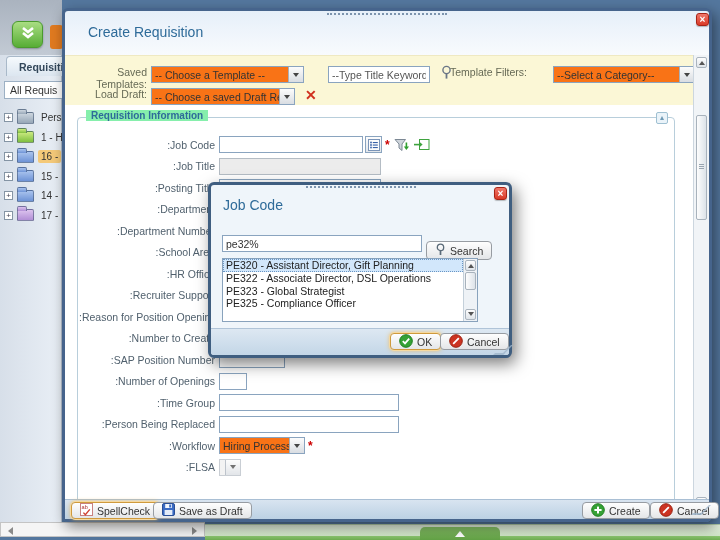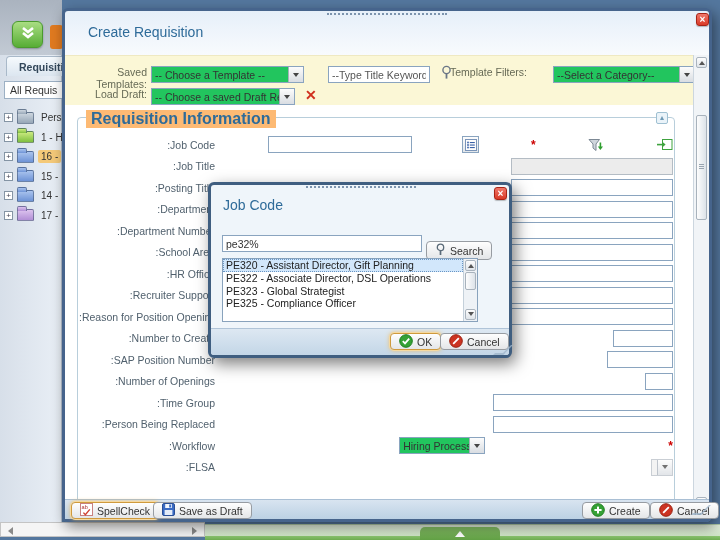--- a/index.html
+++ b/index.html
@@ -42,21 +42,21 @@
   .tri-right { width:0;height:0;border:4px solid transparent;border-left:5px solid #8a8a8a; }
   .green-bar { left:205px; top:524px; width:515px; height:16px; background:linear-gradient(#e3efdd,#c9e2c0); border-top:1px solid #b2cdaa; }
   .green-bar::after { content:""; position:absolute; left:0; bottom:0; width:100%; height:4px; background:linear-gradient(#8cc671,#6fae52); }
   .green-tab { position:absolute; left:215px; bottom:0; width:80px; height:13px; background:linear-gradient(#86c066,#63a246);
                border-radius:5px 5px 0 0; display:flex; align-items:center; justify-content:center; z-index:1; }
   .tri-up-w { width:0;height:0;border:5px solid transparent;border-bottom:6px solid #fff; margin-top:-5px; }
 
   
   .tin { border:1px solid #8aa4bf; height:17px; font:10.5px "Liberation Sans",sans-serif; color:#333; padding:0 3px; background:#fff; }
   .tin.dis { background:#ececec; border-color:#b4bcc4; }
-  .fsel { height:17px; border:1px solid #8aa4bf; background:#22c55e; display:flex; align-items:stretch; overflow:hidden; }
+  .fsel { height:17px; border:1px solid #8aa4bf; background:#f97316; display:flex; align-items:stretch; overflow:hidden; }
   .fsel.dis { background:#f0f0f0; border-color:#b8bec6; opacity:.75; }
   .fsel-txt { flex:1; font-size:10.5px; color:#333; padding:2px 2px 0 3px; white-space:nowrap; overflow:hidden; }
   .fsel-arr { flex:0 0 15px; background:linear-gradient(#fcfcfc,#d9dde2); border-left:1px solid #a8b0ba;
               display:flex; align-items:center; justify-content:center; }
   .tri-down { width:0;height:0;border:3px solid transparent;border-top:4px solid #444; margin-top:3px; }
   .btn { display:inline-flex; align-items:center; gap:4px; height:17px; padding:0 8px;
          background:linear-gradient(#fefefe,#e4e6e8); border:1px solid #979ca2; border-radius:4px;
          font-size:10.5px; color:#333; }
   .btn.glow { border-color:#cf9a3d; box-shadow:0 0 0 1px #f5d9a0, 0 0 5px #f0b54d; }
   .xclose { width:13px; height:13px; border-radius:3px; background:linear-gradient(#f0776a,#d93a27);
@@ -80,25 +80,25 @@
   .vs-btn { position:absolute; left:2px; width:11px; height:11px; background:linear-gradient(#fdfdfd,#dfe4e9);
             border:1px solid #aab4be; border-radius:2px; display:flex; align-items:center; justify-content:center; }
   .vs-thumb { position:absolute; left:2px; top:60px; width:11px; height:105px; background:linear-gradient(90deg,#fdfdfd,#dde3e9);
               border:1px solid #a8b2bc; border-radius:2px; }
   .vs-grip { position:absolute; left:2px; top:48px; width:5px; border-top:1px solid #98a4b0; box-shadow:0 2px 0 #98a4b0, 0 4px 0 #98a4b0; }
   .tri-up-s { width:0;height:0;border:3px solid transparent;border-bottom:4px solid #555; margin-bottom:2px; }
   .tri-down-s { width:0;height:0;border:3px solid transparent;border-top:4px solid #555; margin-top:2px; }
 
   .content { left:0; top:94px; width:628px; height:394px; background:#fff; overflow:hidden; }
   .fieldset { position:absolute; left:12px; top:12px; width:598px; height:520px; border:1px solid #b8cedb; border-radius:4px; }
-  .legend { position:absolute; left:8px; top:-8px; background:#fdba74; padding:0 5px; font-size:16px; font-weight:bold; color:#2e6b99; }
+  .legend { position:absolute; left:8px; top:-8px; background:#86efac; padding:0 5px; font-size:10px; font-weight:bold; color:#2e6b99; }
   .collapse { position:absolute; right:6px; top:-6px; width:12px; height:12px; background:#eaf3f9; border:1px solid #9fc0d2;
               border-radius:2px; font-size:8px; line-height:10px; text-align:center; color:#6f99b5; }
   .rows { position:absolute; left:1px; top:16px; right:1px; }
-  .frow { height:21.5px; display:flex; align-items:center;justify-content:space-between; }
+  .frow { height:21.5px; display:flex; align-items:center; }
   .flabel { flex:0 0 136px; text-align:right; font-size:10.5px; color:#51616e; white-space:nowrap; overflow:visible; direction:rtl; }
   .frow .tin, .frow .fsel { margin-left:4px; }
   .lookup-btn { width:17px; height:17px; margin-left:2px; background:linear-gradient(#fdfdfd,#e2e6ea);
                 border:1px solid #8aa4bf; display:flex; align-items:center; justify-content:center; }
   .inline-ico { margin-left:4px; display:inline-flex; }
 
   .md-footer { left:0; top:488px; width:644px; height:20px; background:linear-gradient(#d8e4f0,#bcd1e4);
                border-top:1px solid #a9bfd4; }
   .md-grip { left:631px; top:494px; }
 

